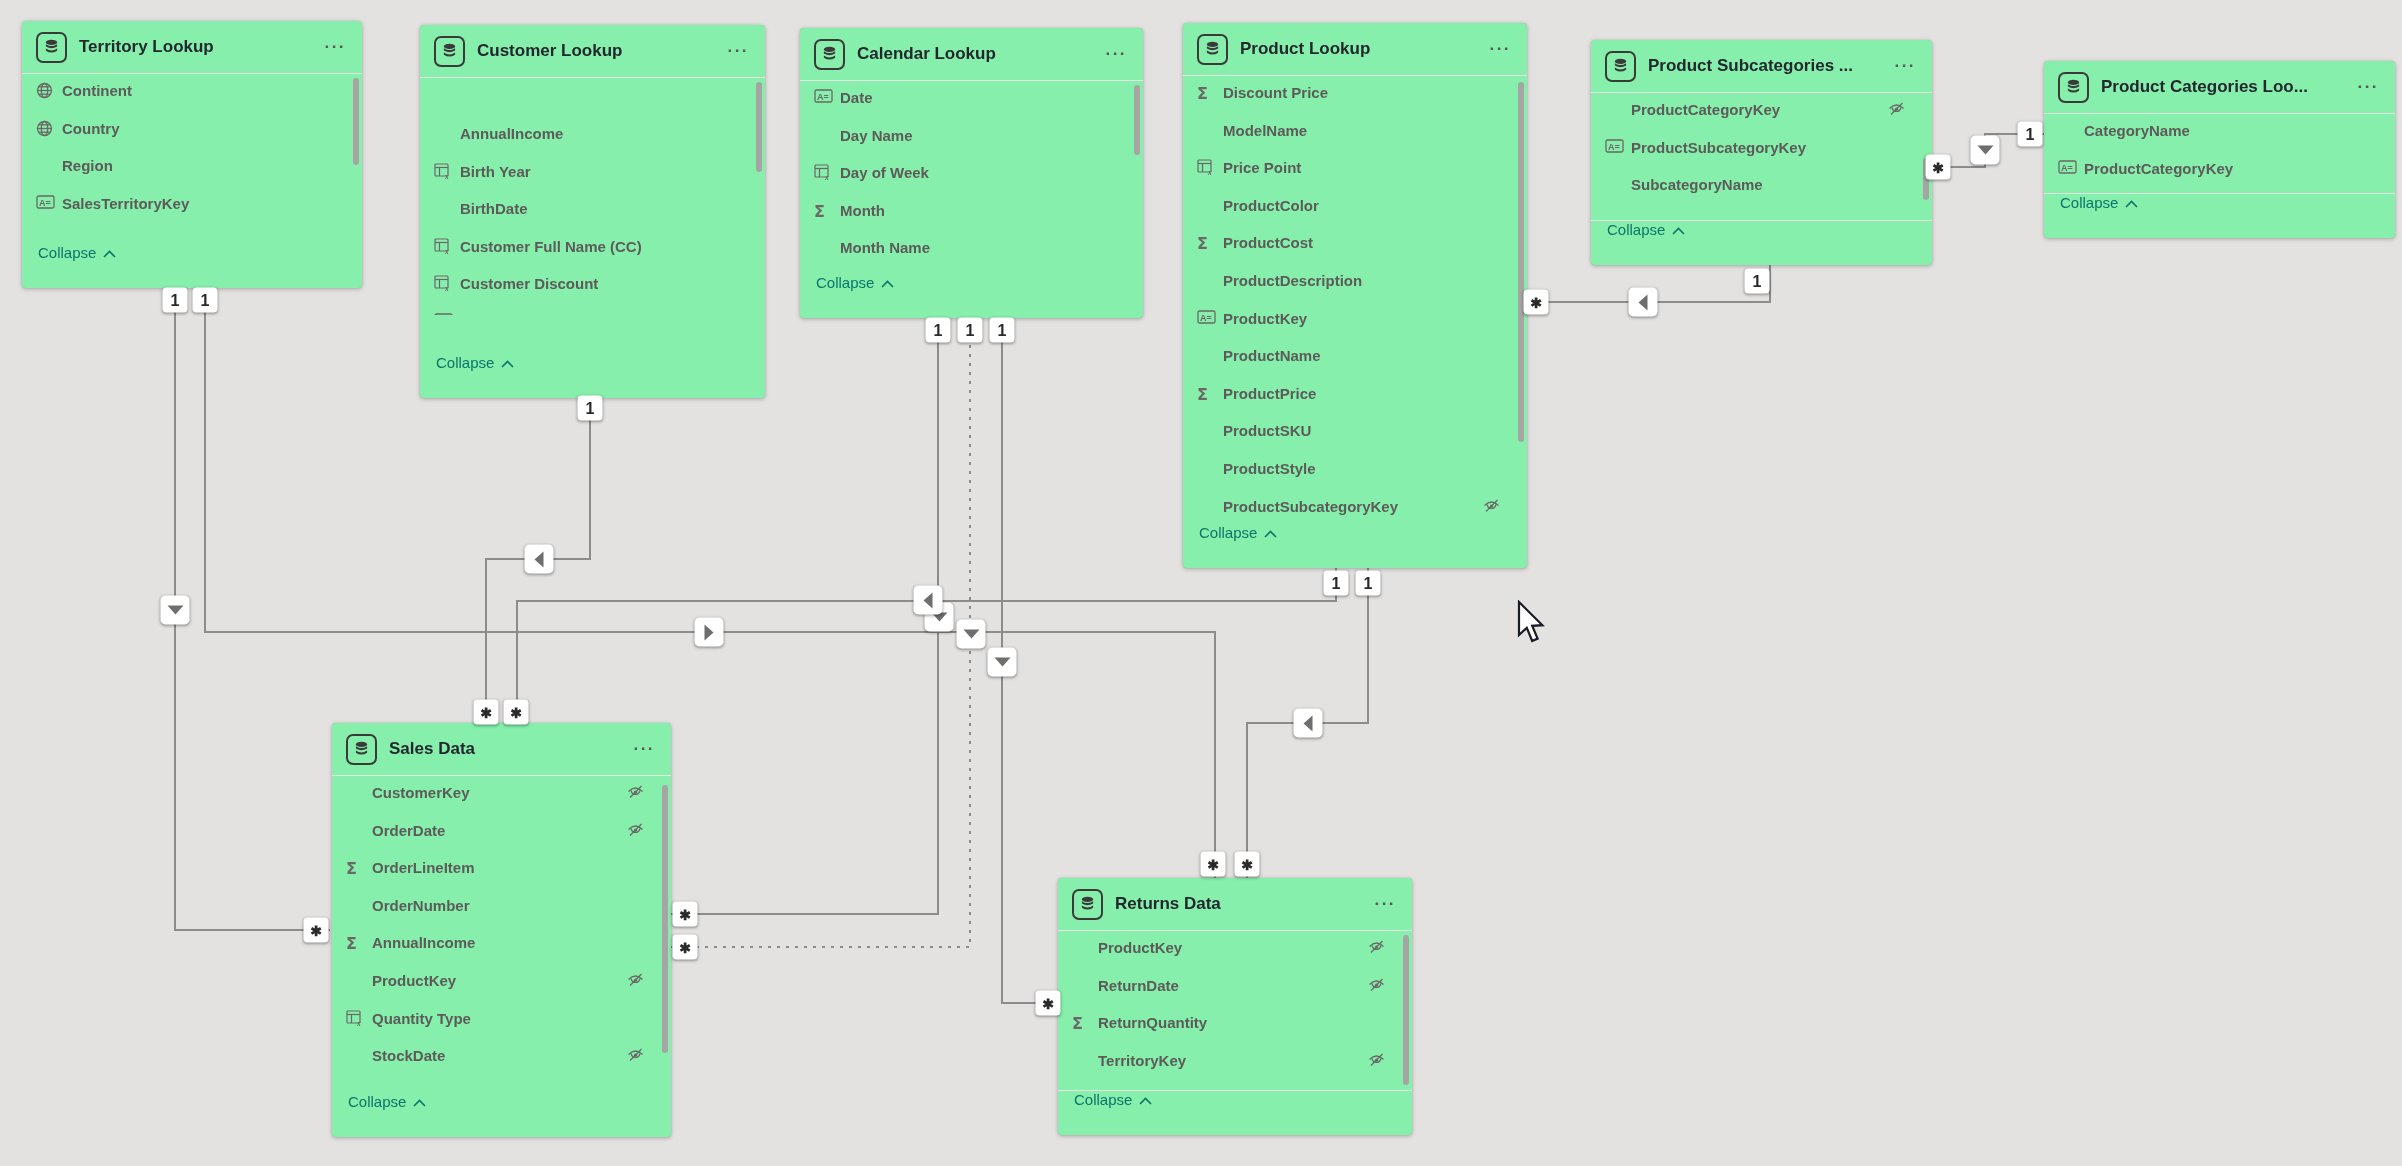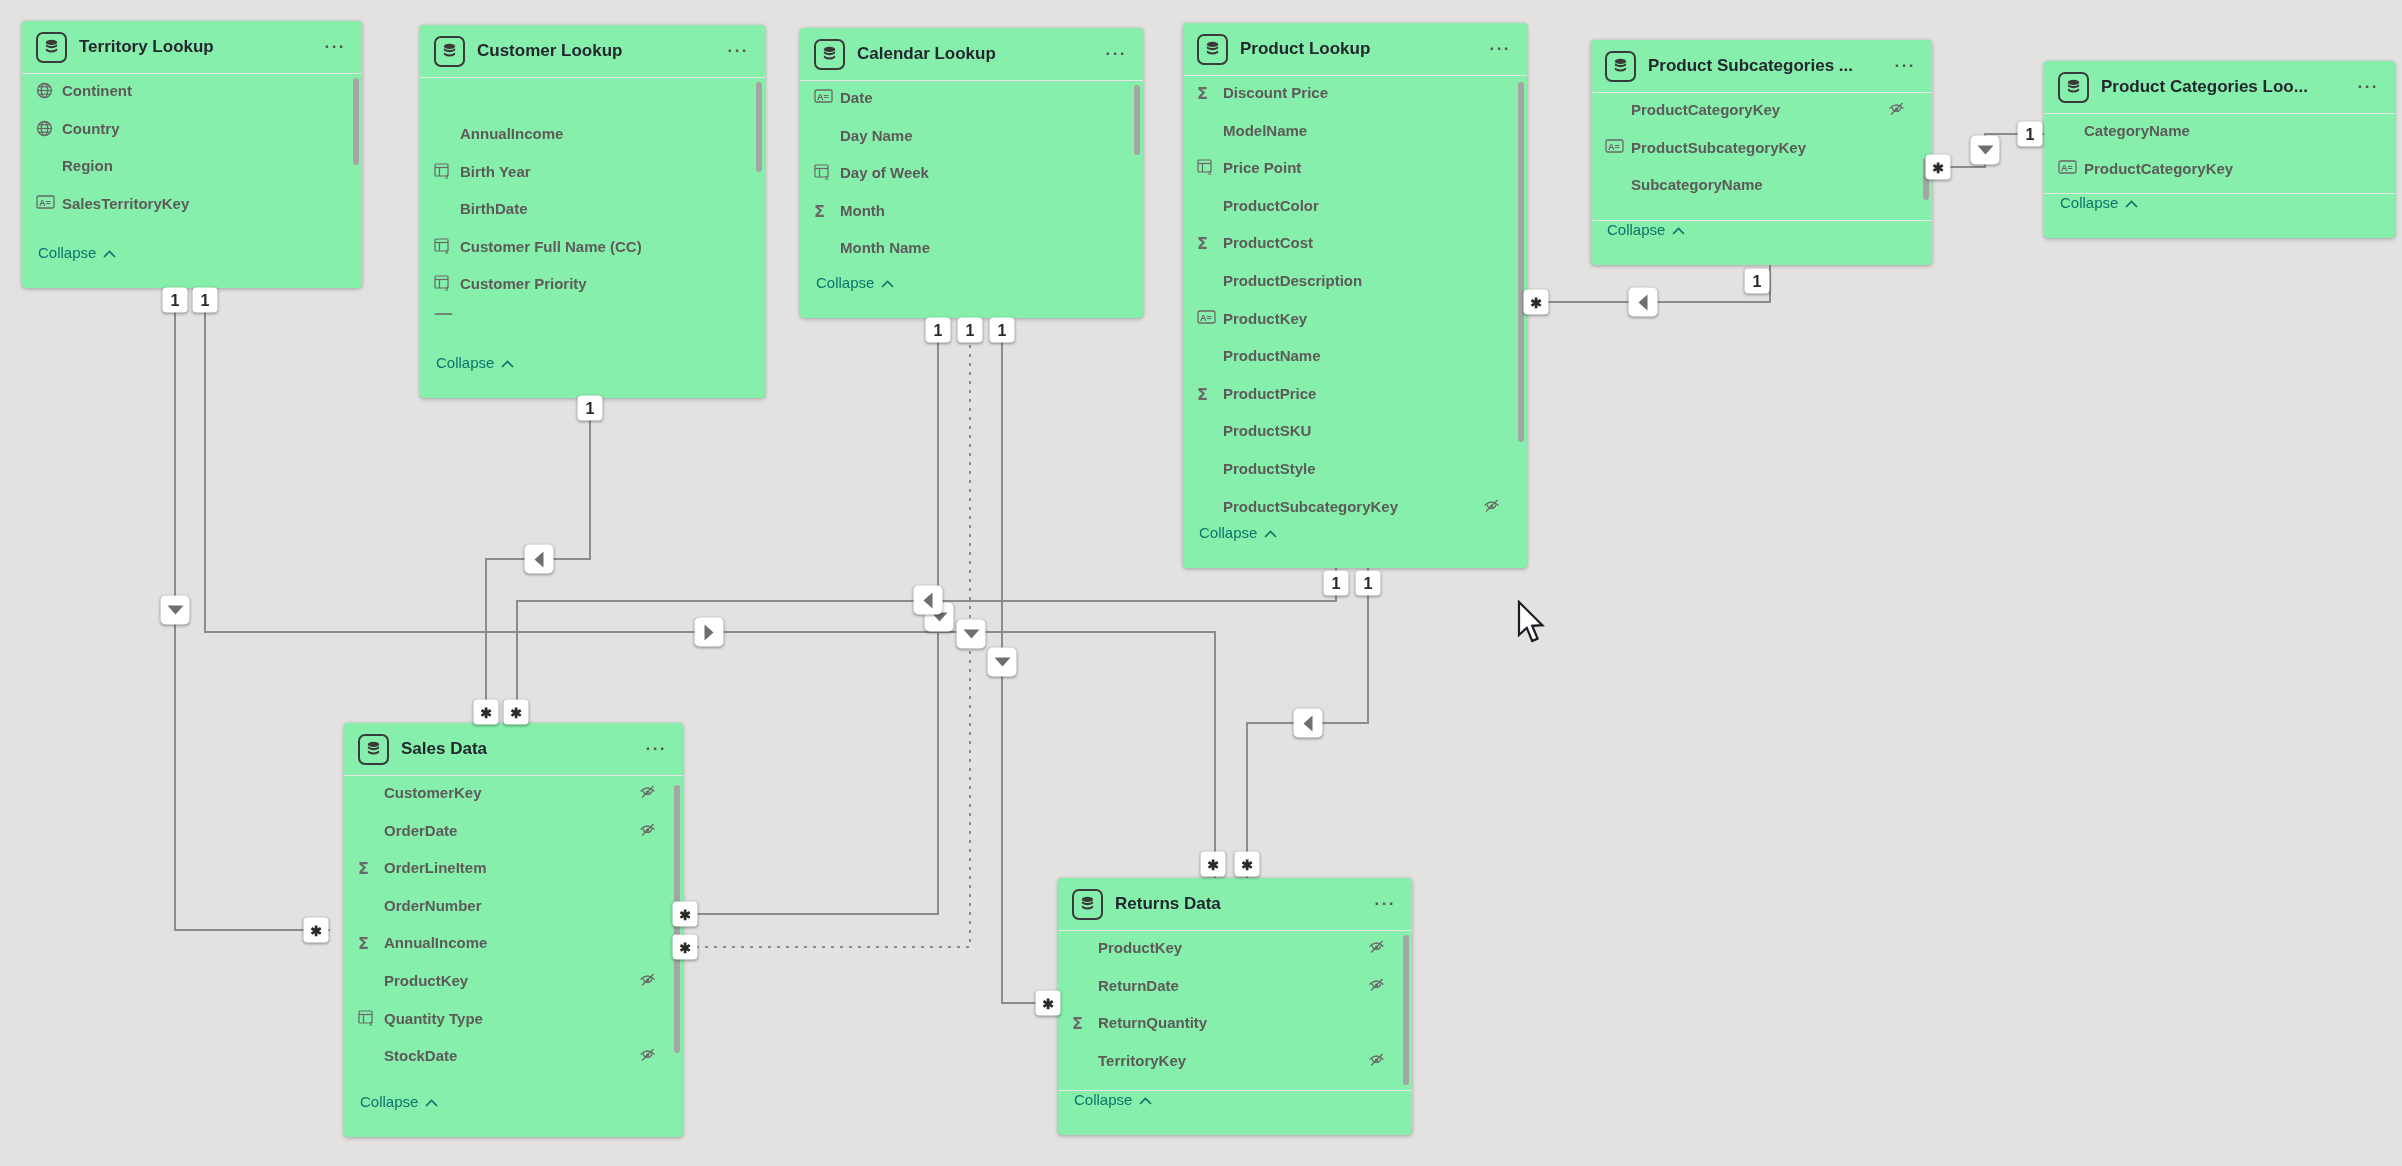--- a/index.html
+++ b/index.html
@@ -163,21 +163,21 @@
         </div>
         <div class="field-row">
           <span class="f-icon">
             <svg width="18" height="16" viewBox="0 0 18 16" fill="none" stroke="#6a6866" stroke-width="1.2">
               <rect x="1" y="1" width="13" height="12" rx="1"></rect>
               <line x1="1" y1="4.5" x2="14" y2="4.5"></line>
               <line x1="5.5" y1="4.5" x2="5.5" y2="13"></line>
               <text x="11" y="15.5" font-size="7.5" fill="#6a6866" stroke="none" font-family="Liberation Serif,serif" font-style="italic">x</text>
             </svg>
           </span>
-          <span class="f-label">Customer Priority</span>
+          <span class="f-label">Customer Discount</span>
         </div>
         <div class="field-row">
           <span class="f-icon">
             <svg width="19" height="14" viewBox="0 0 19 14">
               <rect x="1" y="1" width="17" height="12" rx="1.5" fill="none" stroke="#6a6866" stroke-width="1.3"></rect>
               <text x="3" y="10.5" font-size="9" fill="#6a6866" font-family="Liberation Sans,sans-serif">A=</text>
             </svg>
           </span>
           <span class="f-label">CustomerKey</span>
         </div>
@@ -430,21 +430,21 @@
       </div>
       <div class="card-footer divided">
         <div class="collapse-link">
           <span>Collapse</span>
           <span><svg width="13" height="8" viewBox="0 0 13 8" fill="none" stroke="#0b756b" stroke-width="1.6">
               <polyline points="1,7 6.5,1.5 12,7"></polyline>
             </svg></span>
         </div>
       </div>
     </div>
-    <div class="card" style="left: 344px; top: 723px; width: 339px; height: 414px;">
+    <div class="card" style="left: 332px; top: 723px; width: 339px; height: 414px;">
       <div class="card-header">
         <div class="db-icon">
           <svg width="15" height="16" viewBox="0 0 15 16" fill="#3a3a38">
             <ellipse cx="7.5" cy="3.4" rx="5.6" ry="2.6"></ellipse>
             <path d="M1.9 5.2 Q7.5 9 13.1 5.2 L13.1 7.4 Q7.5 11 1.9 7.4 Z"></path>
             <path d="M1.9 9.6 Q7.5 13.3 13.1 9.6 L13.1 11.7 Q7.5 15.4 1.9 11.7 Z"></path>
           </svg>
         </div>
         <div class="card-title">Sales Data</div>
         <div class="more-btn">···</div>

